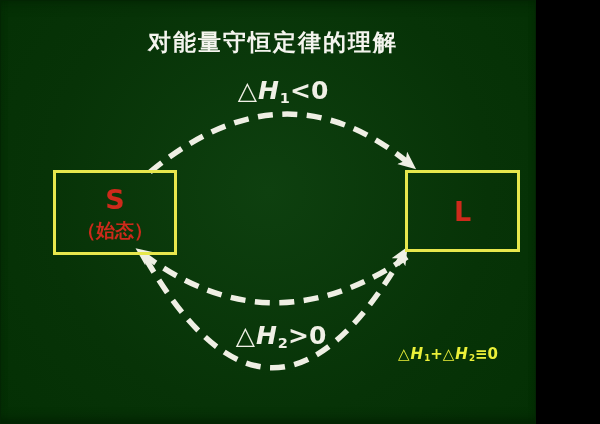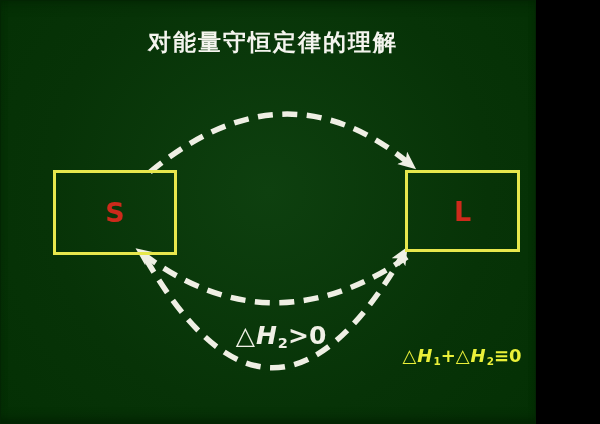--- a/index.html
+++ b/index.html
@@ -49,21 +49,21 @@
     transform: translateX(-50%);
     color: #f0f0e6;
     font-size: 25px;
     font-weight: bold;
     white-space: nowrap;
     line-height: 1.1;
   }
   .f-top { left: 283px; top: 77px; }
   .f-mid { left: 281px; top: 322px; }
   .f-bot { left: 284px; top: 377px; }
-  .f-sum { left: 462px; top: 346px; color: #eaf039; font-size: 18px; }
+  .f-sum { left: 448px; top: 346px; color: #eaf039; font-size: 15px; }
   .fp-h { font-style: italic; padding: 0 1px; }
   .fp-s { font-size: 0.58em; vertical-align: -0.27em; }
 </style>
 </head>
 <body>
 
 <div class="stage">
 
   <div class="title">对能量守恒定律的理解</div>
 
@@ -73,22 +73,24 @@
         <path d="M0,0 L18,8 L0,16 L4.5,8 Z" fill="#efefe4"></path>
       </marker>
     </defs>
     <path class="dash" d="M150,172 Q283,62 406,161" marker-end="url(#arw)"></path>
     <path class="dash" d="M407,257 Q272,349 146,256" marker-end="url(#arw)"></path>
     <path class="dash" d="M146,259 Q272,477 401,258" marker-end="url(#arw)"></path>
   </svg>
 
   <div class="box box-s">
     <div class="sym">S</div>
+    <div class="cap">（始态）</div>
   </div>
 
   <div class="box box-l">
     <div class="sym">L</div>
   </div>
 
+  <div class="formula f-top"><span class="fp-t">△</span><span class="fp-h">H</span><span class="fp-s">1</span><span class="fp-t">&lt;0</span></div>
   <div class="formula f-mid"><span class="fp-t">△</span><span class="fp-h">H</span><span class="fp-s">2</span><span class="fp-t">&gt;0</span></div>
   <div class="formula f-sum"><span class="fp-t">△</span><span class="fp-h">H</span><span class="fp-s">1</span><span class="fp-t">+△</span><span class="fp-h">H</span><span class="fp-s">2</span><span class="fp-t">≡0</span></div>
 
 </div>
 
 </body></html>

